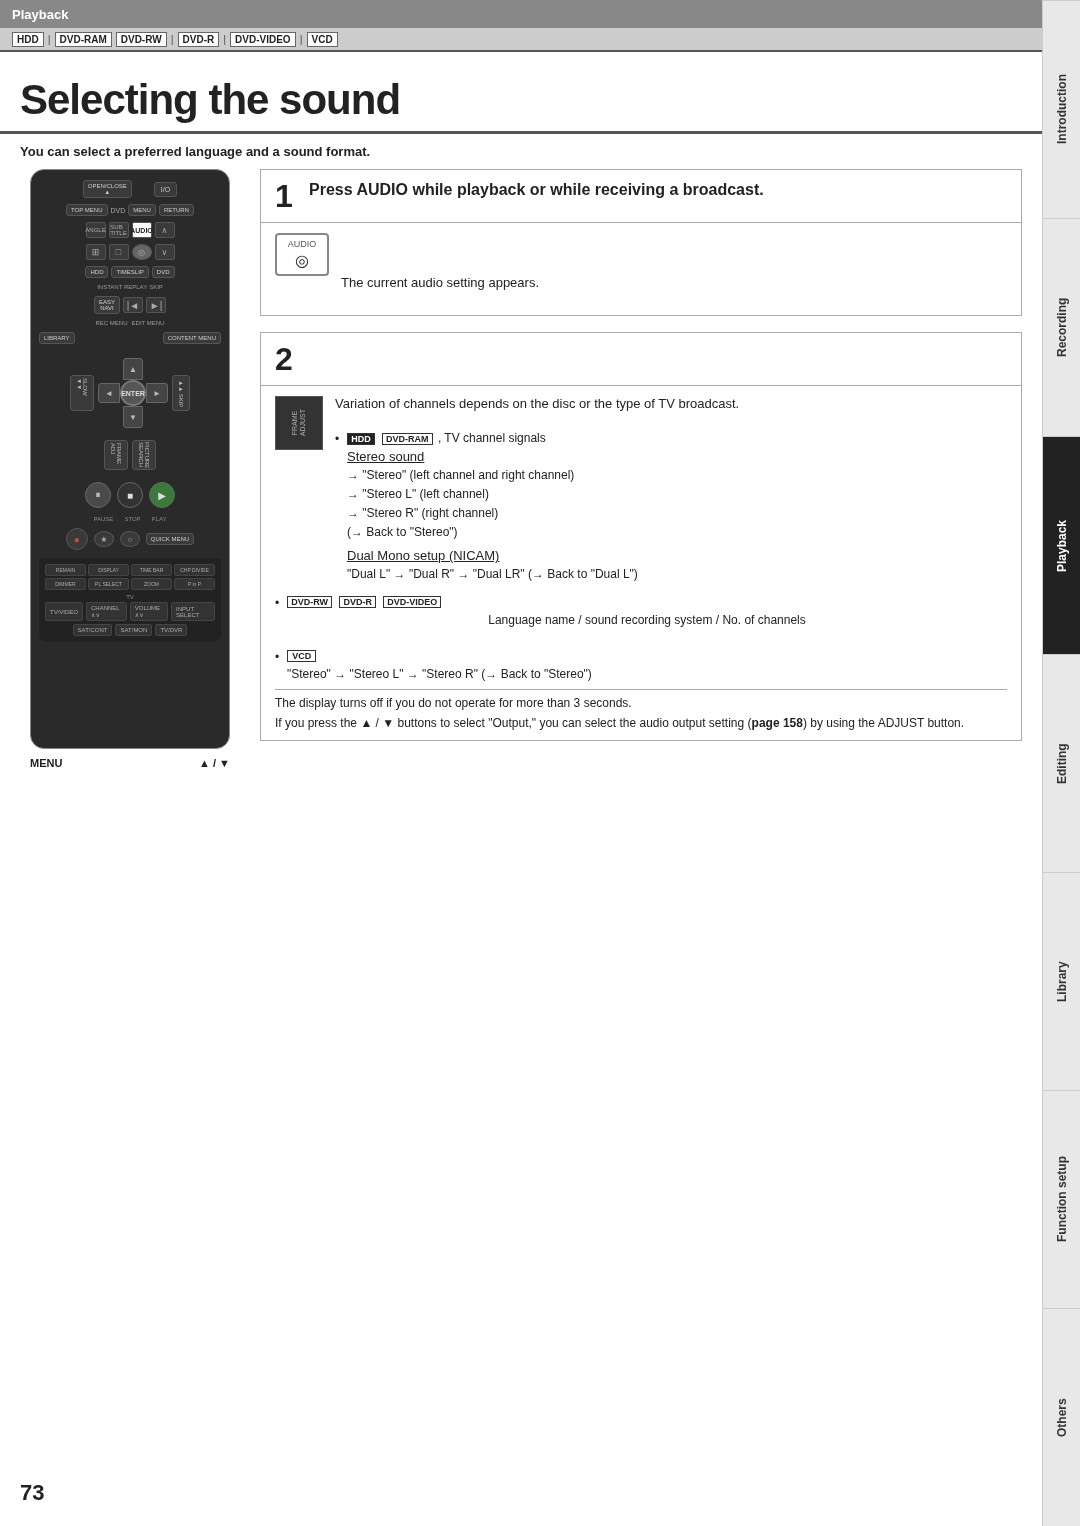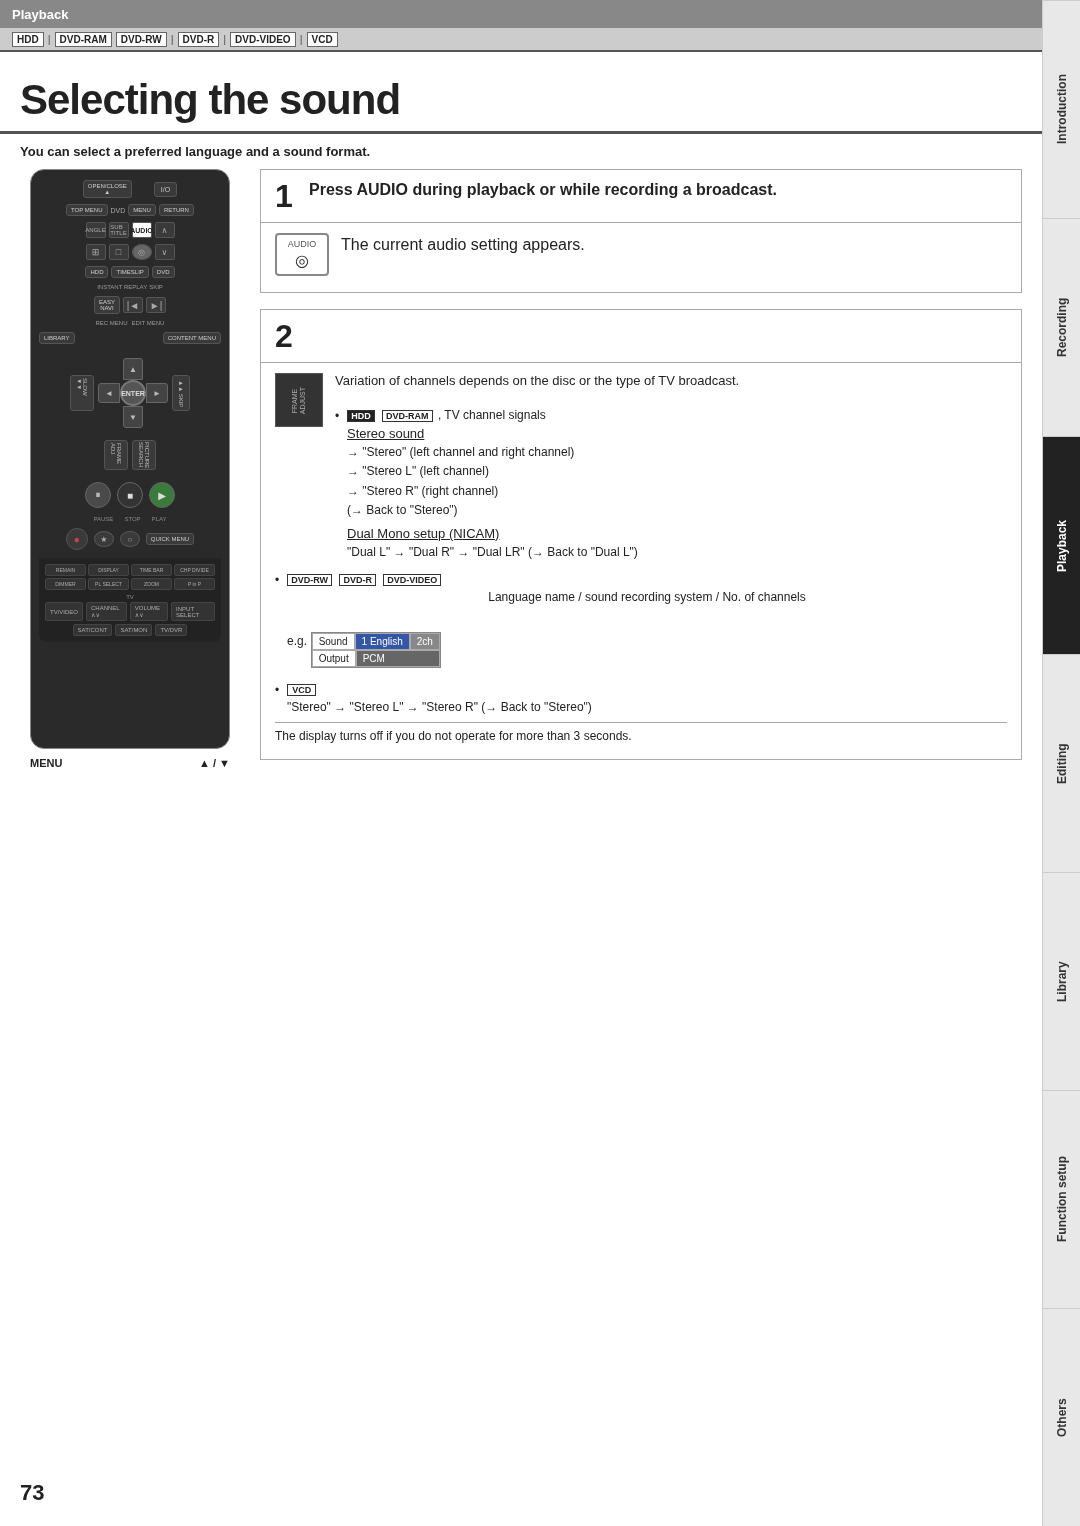--- a/index.html
+++ b/index.html
@@ -388,22 +388,23 @@
       line-height: 1.3;
     }
 
     .step-body {
       padding: 10px 14px;
       background: #fff;
     }
 
     .step-body p {
       margin-bottom: 6px;
-      font-size: 16px;
+      font-size: 13px;
       line-height: 1.5;
+      margin-top: 40px;
     }
 
     
     .audio-icon-block {
       display: flex;
       gap: 12px;
       align-items: flex-start;
       margin-bottom: 6px;
     }
 
@@ -710,21 +711,21 @@
         <span>MENU</span>
         <span>▲ / ▼</span>
       </div>
     </div>
 
     <div class="instructions-col">
 
       <div class="step-block">
         <div class="step-header">
           <span class="step-number">1</span>
-          <span class="step-title">Press AUDIO during playback or while recording a broadcast.</span>
+          <span class="step-title">Press AUDIO while playback or while receiving a broadcast.</span>
         </div>
         <div class="step-body">
           <div class="audio-icon-block">
             <div class="audio-icon">
               <div class="audio-icon-label">AUDIO</div>
               <div class="audio-icon-symbol">◎</div>
             </div>
             <div>
               <p>The current audio setting appears.</p>
             </div>
@@ -773,51 +774,38 @@
             <div class="bullet-row">
               <span class="bullet-dot">•</span>
               <span>
                 <span class="format-inline">DVD-RW</span>
                 <span class="format-inline">DVD-R</span>
                 <span class="format-inline">DVD-VIDEO</span>
               </span>
             </div>
             <div style="margin-left:12px;margin-bottom:22px;font-size:12px;text-align:center;">Language name / sound recording system / No. of channels</div>
 
-            <div style="margin-left:12px;margin-bottom:6px;">
-              <span style="font-size:12px;">e.g.</span>
-              <div class="example-box">
-                <div>
-                  <div class="example-box-row">
-                    <div class="eg-cell">Sound</div>
-                    <div class="eg-cell blue">1 English</div>
-                    <div class="eg-cell gray">2ch</div>
-                  </div>
-                  <div class="example-box-row">
-                    <div class="eg-cell">Output</div>
-                    <div class="eg-cell" style="background:#666;color:#fff;width:100%;">PCM</div>
-                  </div>
-                </div>
-              </div>
-            </div>
           </div>
 
           <div style="margin-top:8px;">
             <div class="bullet-row">
               <span class="bullet-dot">•</span>
               <span>
                 <span class="format-inline" style="padding:0 4px;">VCD</span>
               </span>
             </div>
             <div style="margin-left:12px;font-size:12px;margin-bottom:8px;">"Stereo" → "Stereo L" → "Stereo R" (→ Back to "Stereo")</div>
           </div>
 
           <div class="hdiv"></div>
 
           <p style="font-size:12px;margin-bottom:6px;">The display turns off if you do not operate for more than 3 seconds.</p>
+          <p style="font-size:12px;">
+            <span>If you press the ▲ / ▼ buttons to select "Output," you can select the audio output setting (</span><span style="font-weight:bold;">page 158</span><span>) by using the ADJUST button.</span>
+          </p>
 
         </div>
       </div>
 
     </div>
   </div>
 
 </div>
 
 <div class="page-num-bar">73</div>

